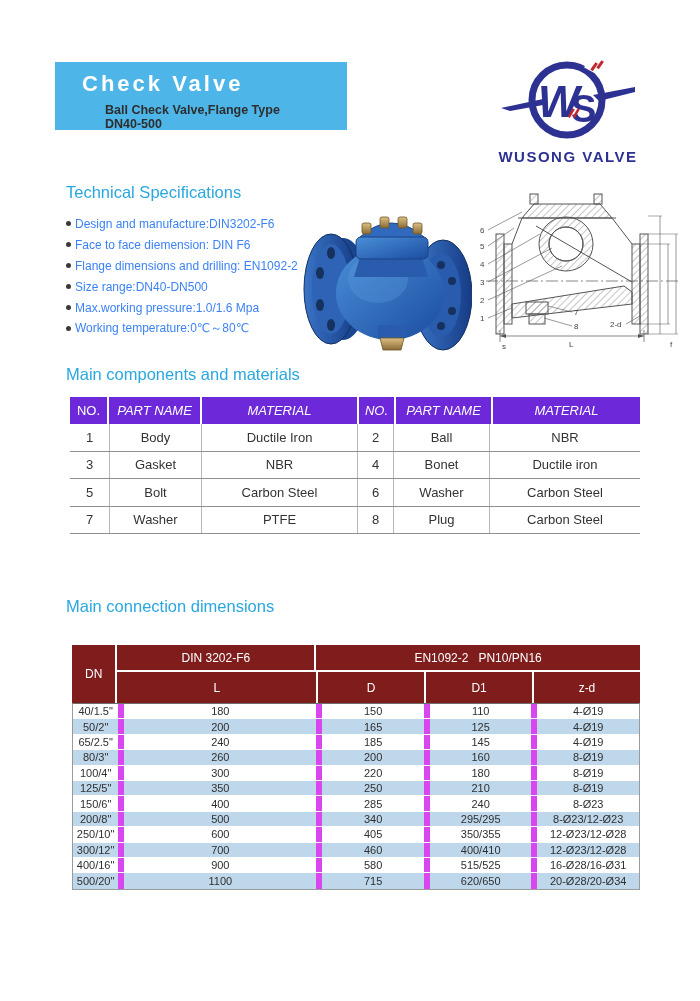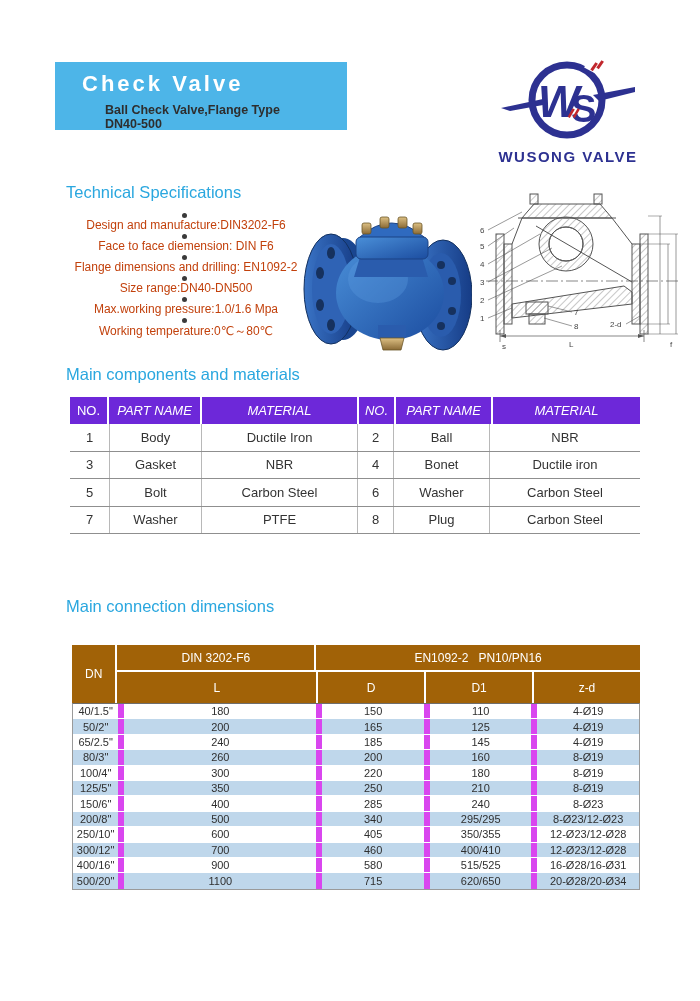--- a/index.html
+++ b/index.html
@@ -17,42 +17,42 @@
   .logo-word { margin-top:1px; color:#2D3191; font-size:15px; font-weight:bold; letter-spacing:1.5px; }
 
   
   .sec-heading { position:absolute; color:#2AA7DF; font-size:16.5px; font-weight:500; }
   .h-specs { left:66px; top:183px; }
   .h-comp  { left:66px; top:365px; }
   .h-dims  { left:66px; top:597px; }
 
   
   .spec-list { position:absolute; left:66px; top:213px; width:240px; }
-  .spec-item { display:flex; align-items:center; height:21px; font-size:12px; color:#c2410c; font-weight:500;flex-direction:column; }
+  .spec-item { display:flex; align-items:center; height:21px; font-size:12px; color:#3b82f6; font-weight:500; }
   .spec-item .dot { width:5px; height:5px; border-radius:50%; background:#3a3a3a; margin-right:4px; flex:0 0 auto; }
 
   
   .valve-photo { position:absolute; left:300px; top:193px; }
   .valve-drawing { position:absolute; left:474px; top:186px; }
 
   
   .comp-table { position:absolute; left:70px; top:397px; width:570px; }
   .comp-head { display:flex; height:27px; background:#fff; }
   .comp-head .hc { background:#6d28d9; color:#fff; font-size:13px; display:flex; align-items:center; justify-content:center; }
   .comp-head .hc + .hc { margin-left:2px;font-style:italic; }
   .hc.w0{width:37px;} .hc.w1{width:91px;} .hc.w2{width:155px;} .hc.w3{width:35px;} .hc.w4{width:95px;} .hc.w5{flex:1;}
   .crow { display:flex; height:27.5px; border-bottom:1px solid #8f8f8f; }
   .crow .cell { display:flex; align-items:center; justify-content:center; font-size:13px; color:#333; }
   .crow .c0{width:39px;} .crow .c1{width:92px;} .crow .c2{width:156px;} .crow .c3{width:36px;} .crow .c4{width:96px;} .crow .c5{flex:1;}
   .crow .c1,.crow .c2,.crow .c3,.crow .c4,.crow .c5 { border-left:1px solid #b8b8b8; }
 
   
   .dims-table { position:absolute; left:72px; top:645px; width:568px; }
   .dims-head { display:flex; height:58px; }
-  .dims-head .cell { background:#a16207; color:#fff; font-size:12px; display:flex; align-items:center; justify-content:center; }
+  .dims-head .cell { background:#7f1d1d; color:#fff; font-size:12px; display:flex; align-items:center; justify-content:center; }
   .dn-cell { width:8%; border-right:2px solid #fff; }
   .dh-right { width:92%; display:flex; flex-direction:column; }
   .dh-top { display:flex; height:27px; border-bottom:2px solid #fff; }
   .din-cell { width:38.04%; border-right:2px solid #fff; white-space:pre; }
   .en-cell { width:61.96%; white-space:pre; }
   .dh-sub { display:flex; flex:1; }
   .sub-l { width:38.04%; }
   .sub-d, .sub-d1 { width:20.653%; }
   .sub-zd { width:20.653%; }
   .dh-sub .cell + .cell { border-left:2px solid #fff; }

